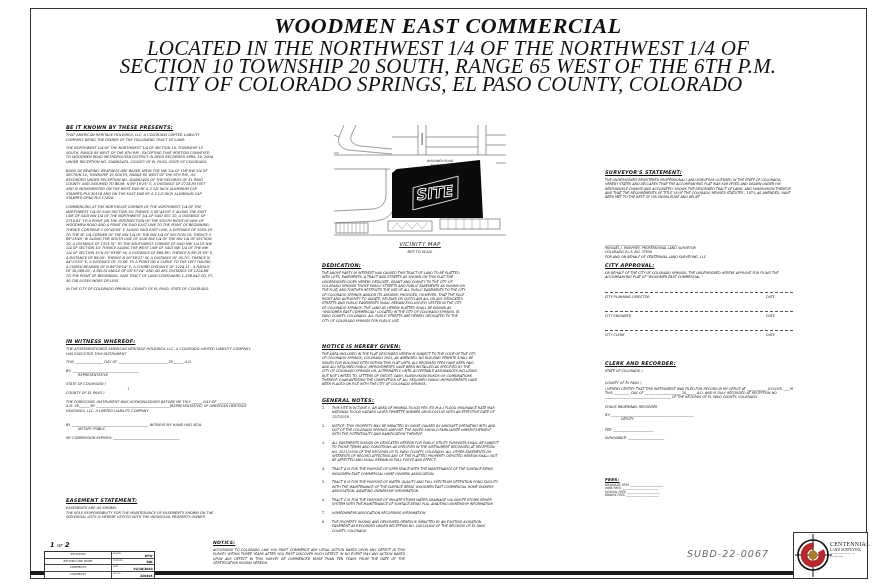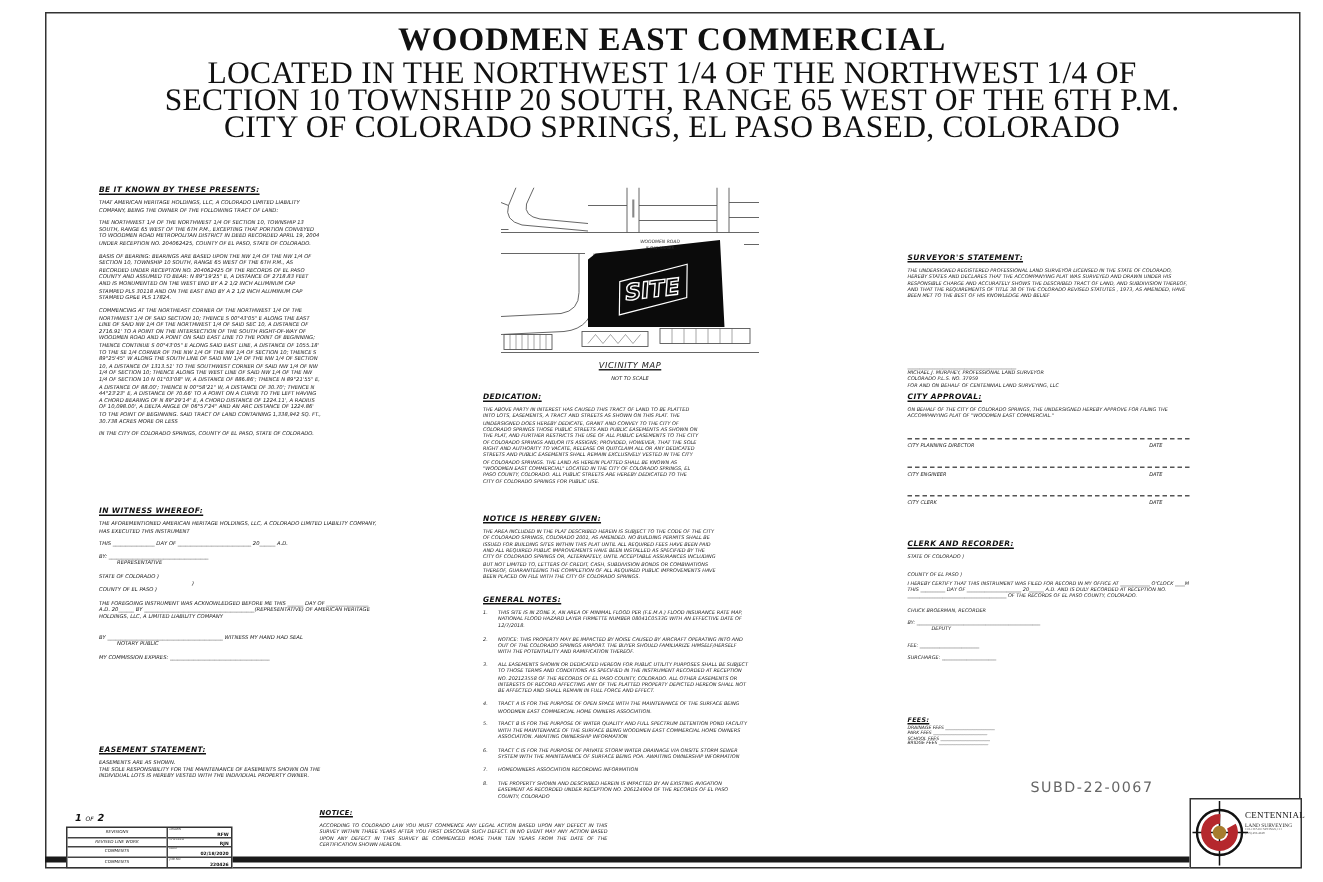--- a/index.html
+++ b/index.html
@@ -3,21 +3,21 @@
 <meta charset="utf-8">
 <style>
   html,body{margin:0;padding:0;background:#fff;}
   .sheet{position:relative;width:882px;height:588px;background:#fff;overflow:hidden;
          font-family:"DejaVu Sans",sans-serif;}
   .border{position:absolute;left:30px;top:8px;width:835px;height:569px;border:1px solid #333;}
   .thickline{position:absolute;left:30px;top:571px;width:764px;height:3.5px;background:#1a1a1a;}
 
   
   .titleblock{position:absolute;left:30px;top:13px;width:836px;text-align:center;
-              font-family:"Liberation Serif","DejaVu Serif",serif;color:#111;}
+              font-family:"Liberation Serif","DejaVu Serif",serif;color:#111;font-style:italic;}
   .t-main{font-size:22px;font-weight:bold;letter-spacing:.6px;line-height:26px;}
   .t-sub{font-size:21px;line-height:18px;letter-spacing:.2px;}
 
   
   .hand{font-style:italic;color:#222;}
   .h{font-style:italic;text-decoration:underline;font-size:5px;letter-spacing:.25px;color:#111;
      margin:0 0 3px 0;font-weight:bold;}
   .p{font-size:3.5px;line-height:1.32;margin:0 0 4px 0;white-space:pre-line;}
   .p.tiny{font-size:3.3px;}
   .col{position:absolute;}
@@ -45,43 +45,43 @@
   .rev-right{width:42px;border-left:.5px solid #444;display:flex;flex-direction:column;}
   .rev-right .mcell{height:5.7px;border-bottom:.5px solid #444;position:relative;overflow:hidden;}
   .rev-right .mcell:last-child{border-bottom:none;}
   .mlabel{position:absolute;left:1px;top:0;font-size:2px;color:#333;font-style:italic;}
   .mvalue{position:absolute;right:1.5px;bottom:0;font-size:3px;font-weight:bold;color:#111;}
 
   .noticeblock{position:absolute;left:213px;top:540px;width:192px;}
   .noticeblock .h{font-size:4.5px;}
   .noticeblock .p{font-size:3.3px;text-align:justify;}
 
-  .subdno{position:absolute;left:668px;top:520px;width:120px;text-align:center;
-          color:#666;font-size:9.5px;letter-spacing:1px;}
+  .subdno{position:absolute;left:668px;top:548px;width:120px;text-align:center;
+          font-style:italic;color:#666;font-size:9.5px;letter-spacing:1px;}
 
   
   .logobox{position:absolute;left:793px;top:532px;width:73px;height:45px;border:.8px solid #333;background:#fff;}
   .logotext{position:absolute;left:36px;top:8px;width:36px;color:#222;
             font-family:"Liberation Serif","DejaVu Serif",serif;}
   .lt1{font-size:6px;letter-spacing:.2px;line-height:6.5px;}
   .lt2{font-size:3.6px;line-height:4.5px;}
   .lt3{font-size:2.1px;line-height:2.8px;color:#444;}
 </style>
 </head>
 <body>
 
 <div class="sheet">
   <div class="border"></div>
   <div class="thickline"></div>
 
   <div class="titleblock">
     <div class="t-main">WOODMEN EAST COMMERCIAL</div>
     <div class="t-sub">LOCATED IN THE NORTHWEST 1/4 OF THE NORTHWEST 1/4 OF</div>
     <div class="t-sub">SECTION 10 TOWNSHIP 20 SOUTH, RANGE 65 WEST OF THE 6TH P.M.</div>
-    <div class="t-sub">CITY OF COLORADO SPRINGS, EL PASO BASED, COLORADO</div>
+    <div class="t-sub">CITY OF COLORADO SPRINGS, EL PASO COUNTY, COLORADO</div>
   </div>
 
   <div class="col hand" style="left:66px;top:124px;width:148px;">
     <div class="h">BE IT KNOWN BY THESE PRESENTS:</div>
     <p class="p">THAT AMERICAN HERITAGE HOLDINGS, LLC, A COLORADO LIMITED LIABILITY COMPANY, BEING THE OWNER OF THE FOLLOWING TRACT OF LAND:</p>
     <p class="p">THE NORTHWEST 1/4 OF THE NORTHWEST 1/4 OF SECTION 10, TOWNSHIP 13 SOUTH, RANGE 65 WEST OF THE 6TH P.M., EXCEPTING THAT PORTION CONVEYED TO WOODMEN ROAD METROPOLITAN DISTRICT IN DEED RECORDED APRIL 19, 2004 UNDER RECEPTION NO. 204062425, COUNTY OF EL PASO, STATE OF COLORADO.</p>
     <p class="p">BASIS OF BEARING: BEARINGS ARE BASED UPON THE NW 1/4 OF THE NW 1/4 OF SECTION 10, TOWNSHIP 10 SOUTH, RANGE 65 WEST OF THE 6TH P.M., AS RECORDED UNDER RECEPTION NO. 204062425 OF THE RECORDS OF EL PASO COUNTY AND ASSUMED TO BEAR: N 89°19'25" E, A DISTANCE OF 2718.83 FEET AND IS MONUMENTED ON THE WEST END BY A 2 1/2 INCH ALUMINUM CAP STAMPED PLS 30118 AND ON THE EAST END BY A 2 1/2 INCH ALUMINUM CAP STAMPED GP&amp;E PLS 17824.</p>
     <p class="p">COMMENCING AT THE NORTHEAST CORNER OF THE NORTHWEST 1/4 OF THE NORTHWEST 1/4 OF SAID SECTION 10; THENCE S 00°43'05" E ALONG THE EAST LINE OF SAID NW 1/4 OF THE NORTHWEST 1/4 OF SAID SEC 10, A DISTANCE OF 2716.91' TO A POINT ON THE INTERSECTION OF THE SOUTH RIGHT-OF-WAY OF WOODMEN ROAD AND A POINT ON SAID EAST LINE TO THE POINT OF BEGINNING; THENCE CONTINUE S 00°43'05" E ALONG SAID EAST LINE, A DISTANCE OF 1055.18' TO THE SE 1/4 CORNER OF THE NW 1/4 OF THE NW 1/4 OF SECTION 10; THENCE S 89°25'45" W ALONG THE SOUTH LINE OF SAID NW 1/4 OF THE NW 1/4 OF SECTION 10, A DISTANCE OF 1313.51' TO THE SOUTHWEST CORNER OF SAID NW 1/4 OF NW 1/4 OF SECTION 10; THENCE ALONG THE WEST LINE OF SAID NW 1/4 OF THE NW 1/4 OF SECTION 10 N 01°03'08" W, A DISTANCE OF 886.86'; THENCE N 89°21'55" E, A DISTANCE OF 88.00'; THENCE N 00°58'21" W, A DISTANCE OF 30.70'; THENCE N 44°23'23" E, A DISTANCE OF 70.66' TO A POINT ON A CURVE TO THE LEFT HAVING A CHORD BEARING OF N 89°29'14" E, A CHORD DISTANCE OF 1224.11', A RADIUS OF 10,098.00', A DELTA ANGLE OF 06°57'24" AND AN ARC DISTANCE OF 1224.86' TO THE POINT OF BEGINNING. SAID TRACT OF LAND CONTAINING 1,338,942 SQ. FT., 30.738 ACRES MORE OR LESS</p>
     <p class="p">IN THE CITY OF COLORADO SPRINGS, COUNTY OF EL PASO, STATE OF COLORADO.</p>
   </div>

